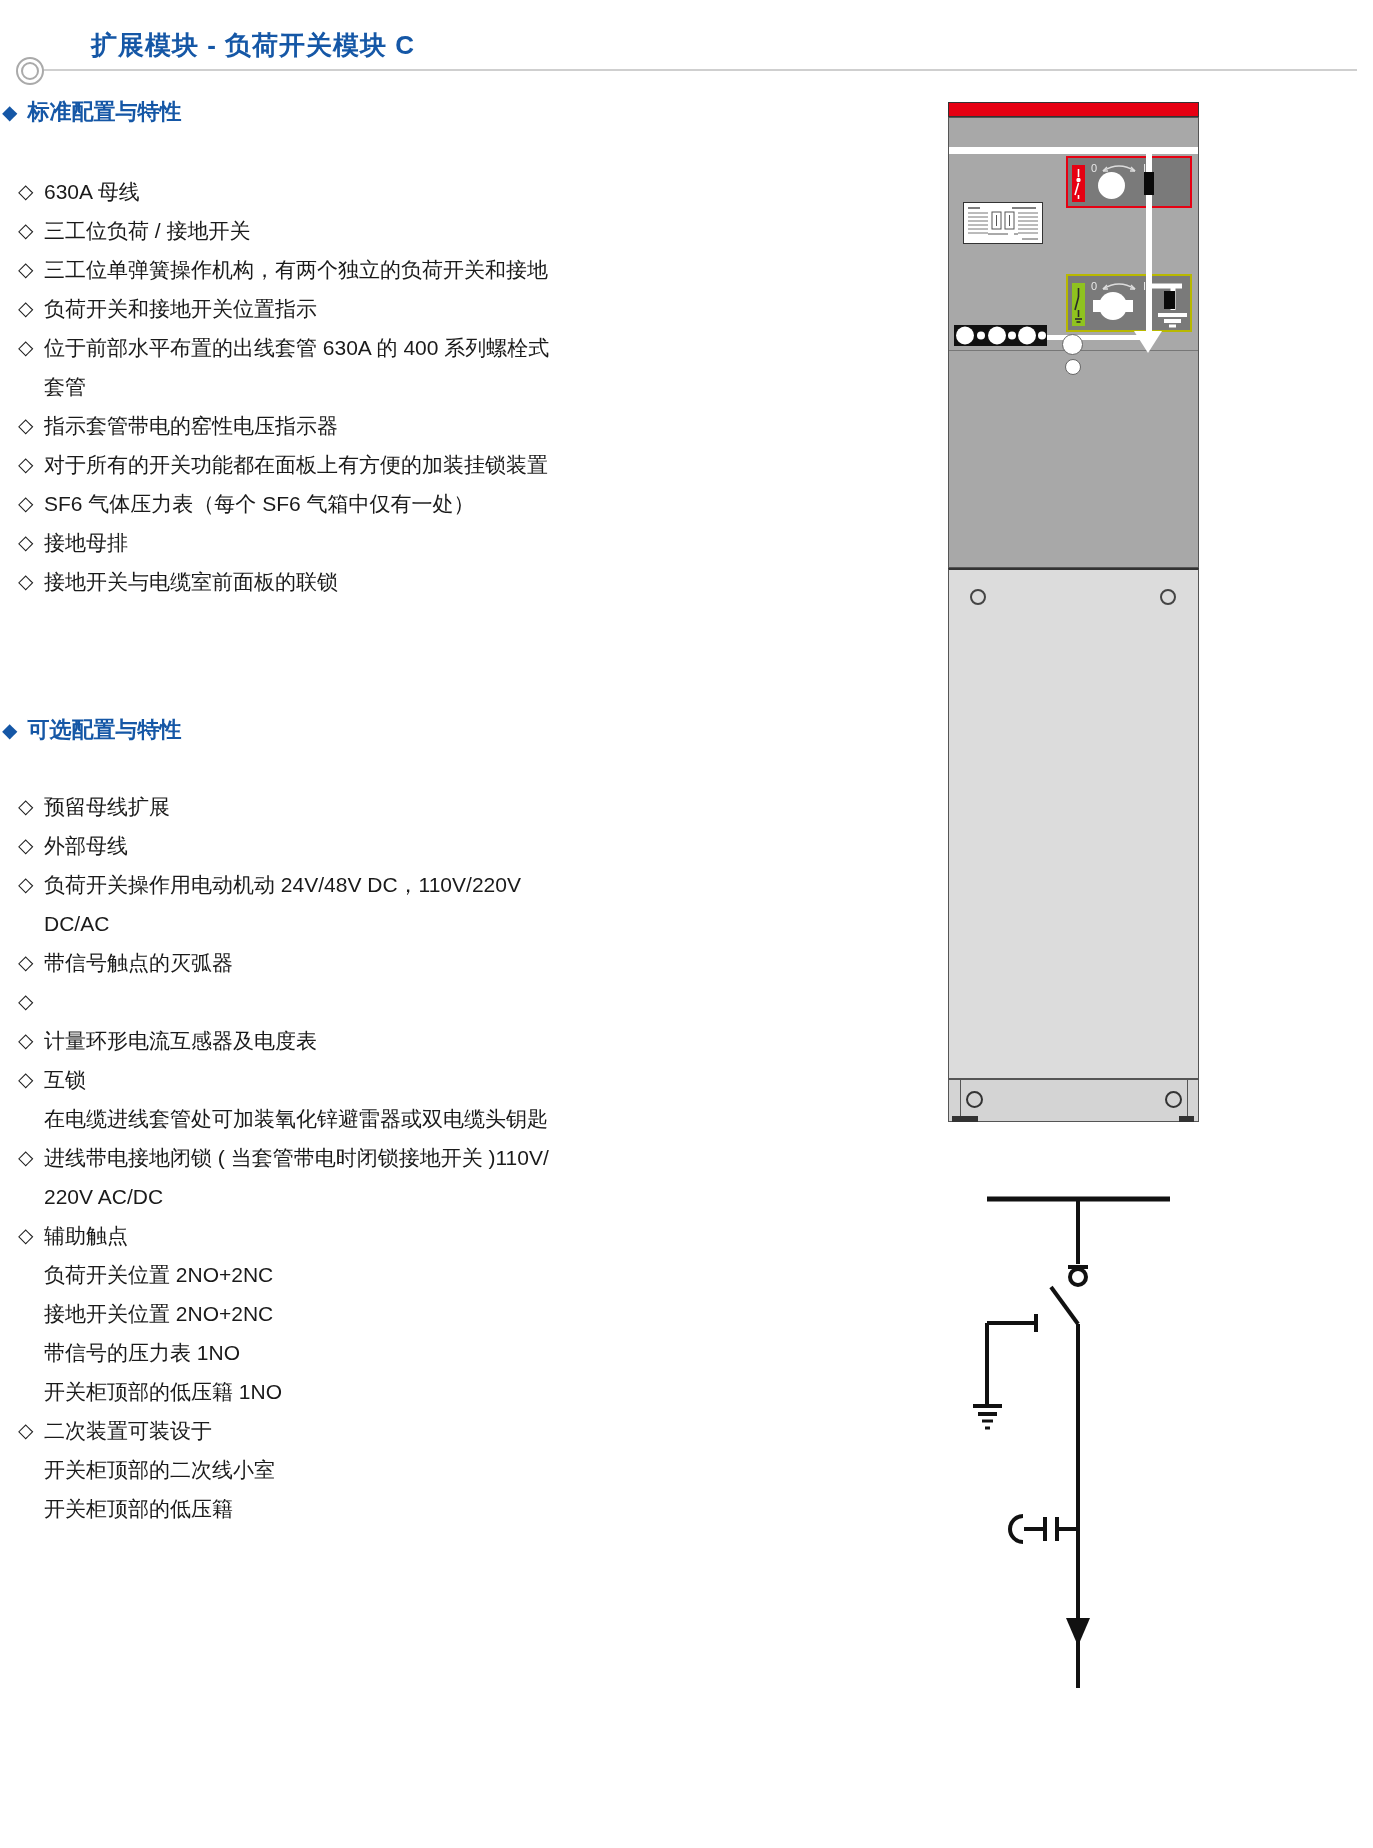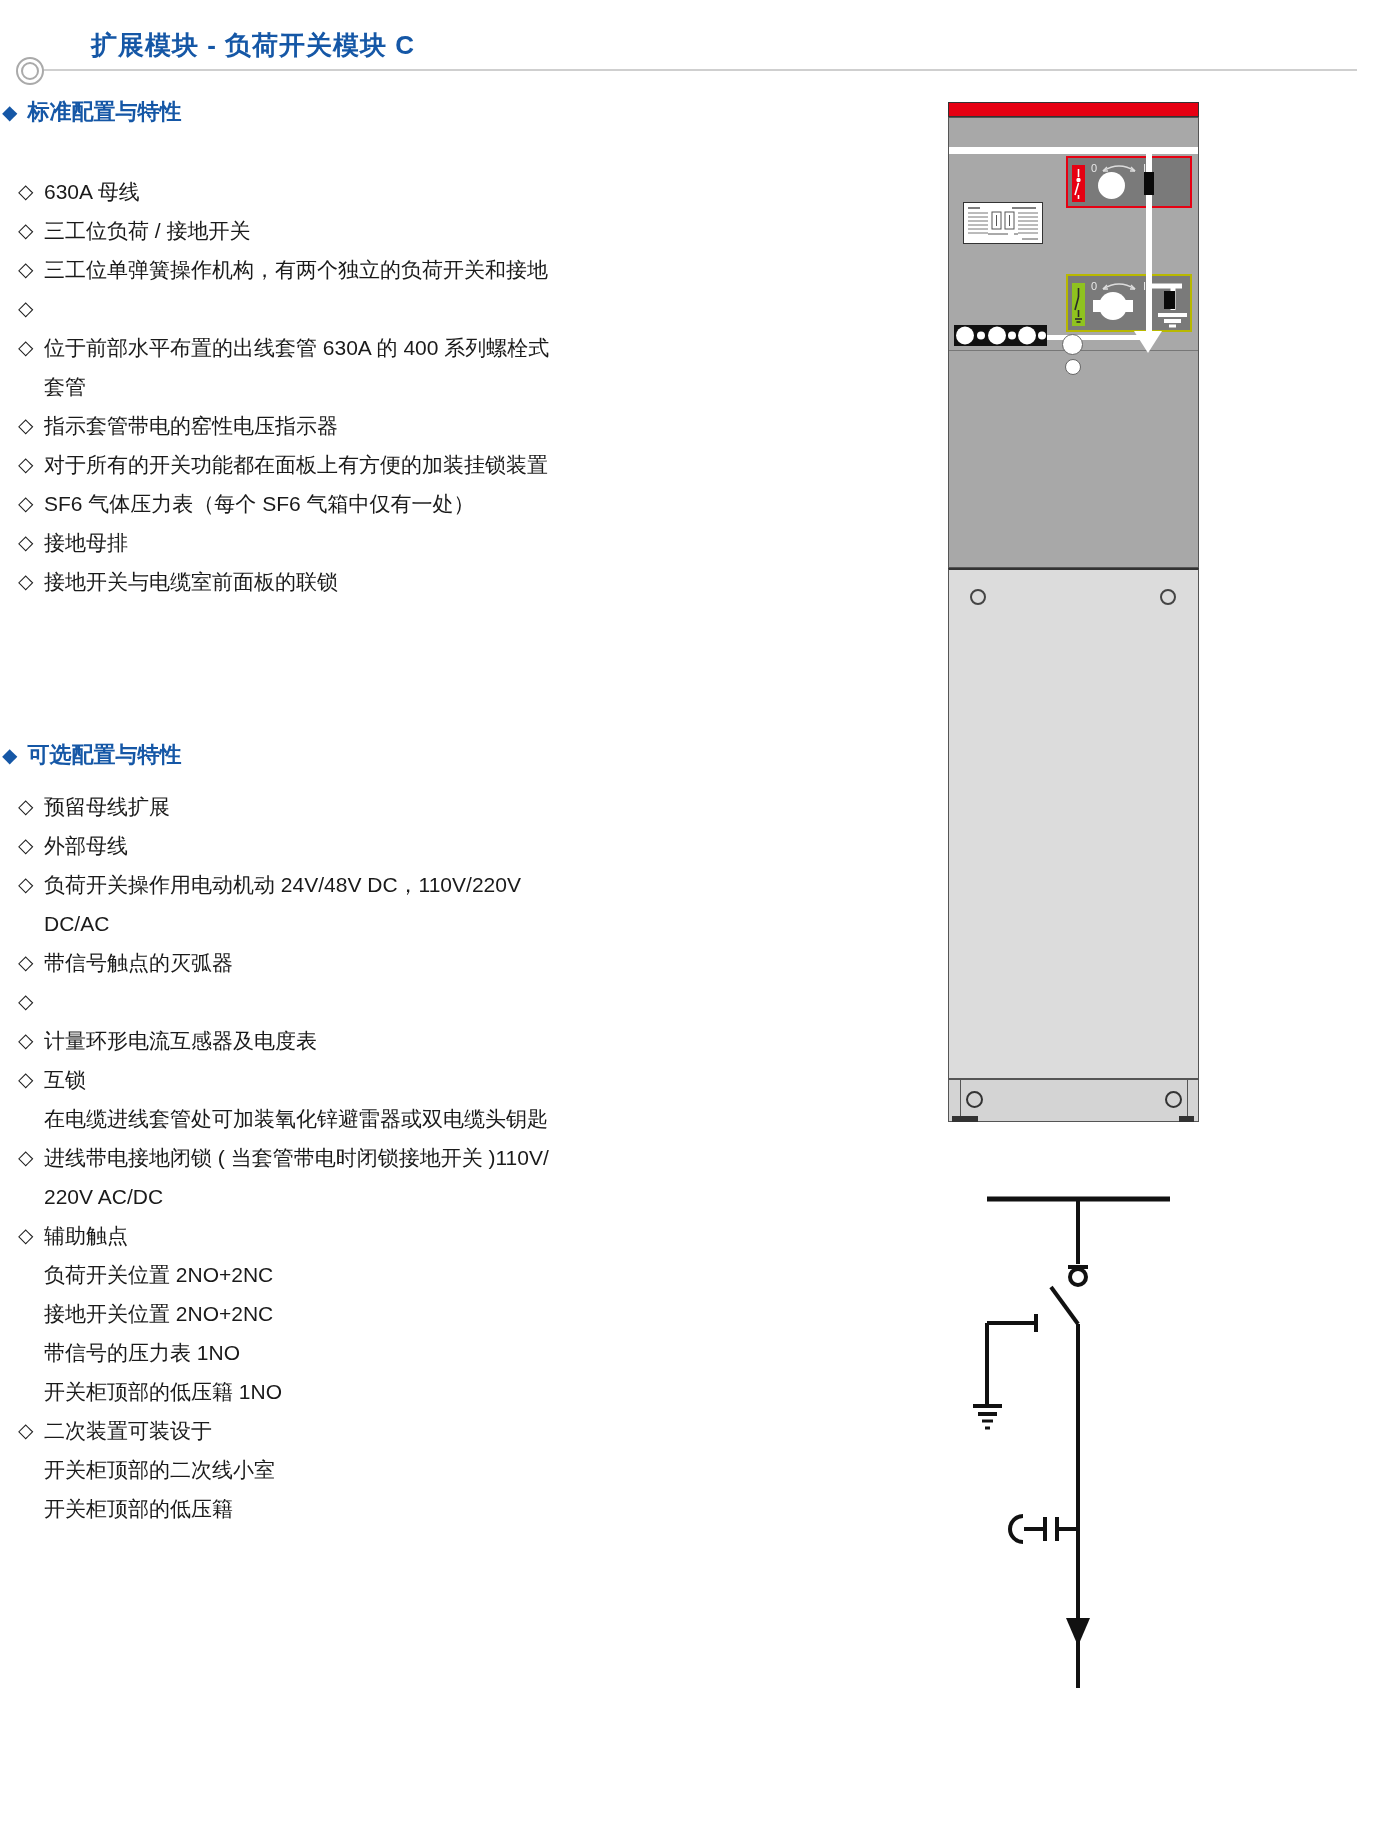--- a/index.html
+++ b/index.html
@@ -19,21 +19,21 @@
   }
   .ornament::after{
     content:"";position:absolute;left:3px;top:3px;width:14px;height:14px;
     border:2px solid #aaa;border-radius:50%;
   }
   .title-rule{position:absolute;left:42px;top:69px;width:1315px;height:2px;background:#cfcfcf;}
   
   .sec-head{position:absolute;left:2px;font-size:22px;font-weight:bold;color:#1557A6;white-space:nowrap;}
   .sec-head .mk{font-size:20px;margin-right:10px;}
   #sec1{top:97px;}
-  #sec2{top:715px;margin-top:25px;}
+  #sec2{top:715px;}
   
   ul.feat-list{position:absolute;left:18px;margin:0;padding:0;list-style:none;}
   #list1{top:172px;}
   #list2{top:787px;}
   li.feat{display:flex;align-items:flex-start;font-size:21px;line-height:39px;}
   li.feat .dia{flex:0 0 26px;width:26px;color:#1a1a1a;font-size:20px;}
   li.feat .txt div{white-space:nowrap;}
   
   .cabinet{position:absolute;left:948px;top:102px;width:251px;height:1020px;}
   .cabinet *{box-sizing:border-box;}
@@ -97,20 +97,23 @@
 
     <li class="feat">
       <span class="dia">◇</span>
       <span class="txt">
         <div>三工位单弹簧操作机构，有两个独立的负荷开关和接地</div>
       </span>
     </li>
 
     <li class="feat">
       <span class="dia">◇</span>
+      <span class="txt">
+        <div>负荷开关和接地开关位置指示</div>
+      </span>
     </li>
 
     <li class="feat">
       <span class="dia">◇</span>
       <span class="txt">
         <div>位于前部水平布置的出线套管 630A 的 400 系列螺栓式</div>
         <div>套管</div>
       </span>
     </li>
 

